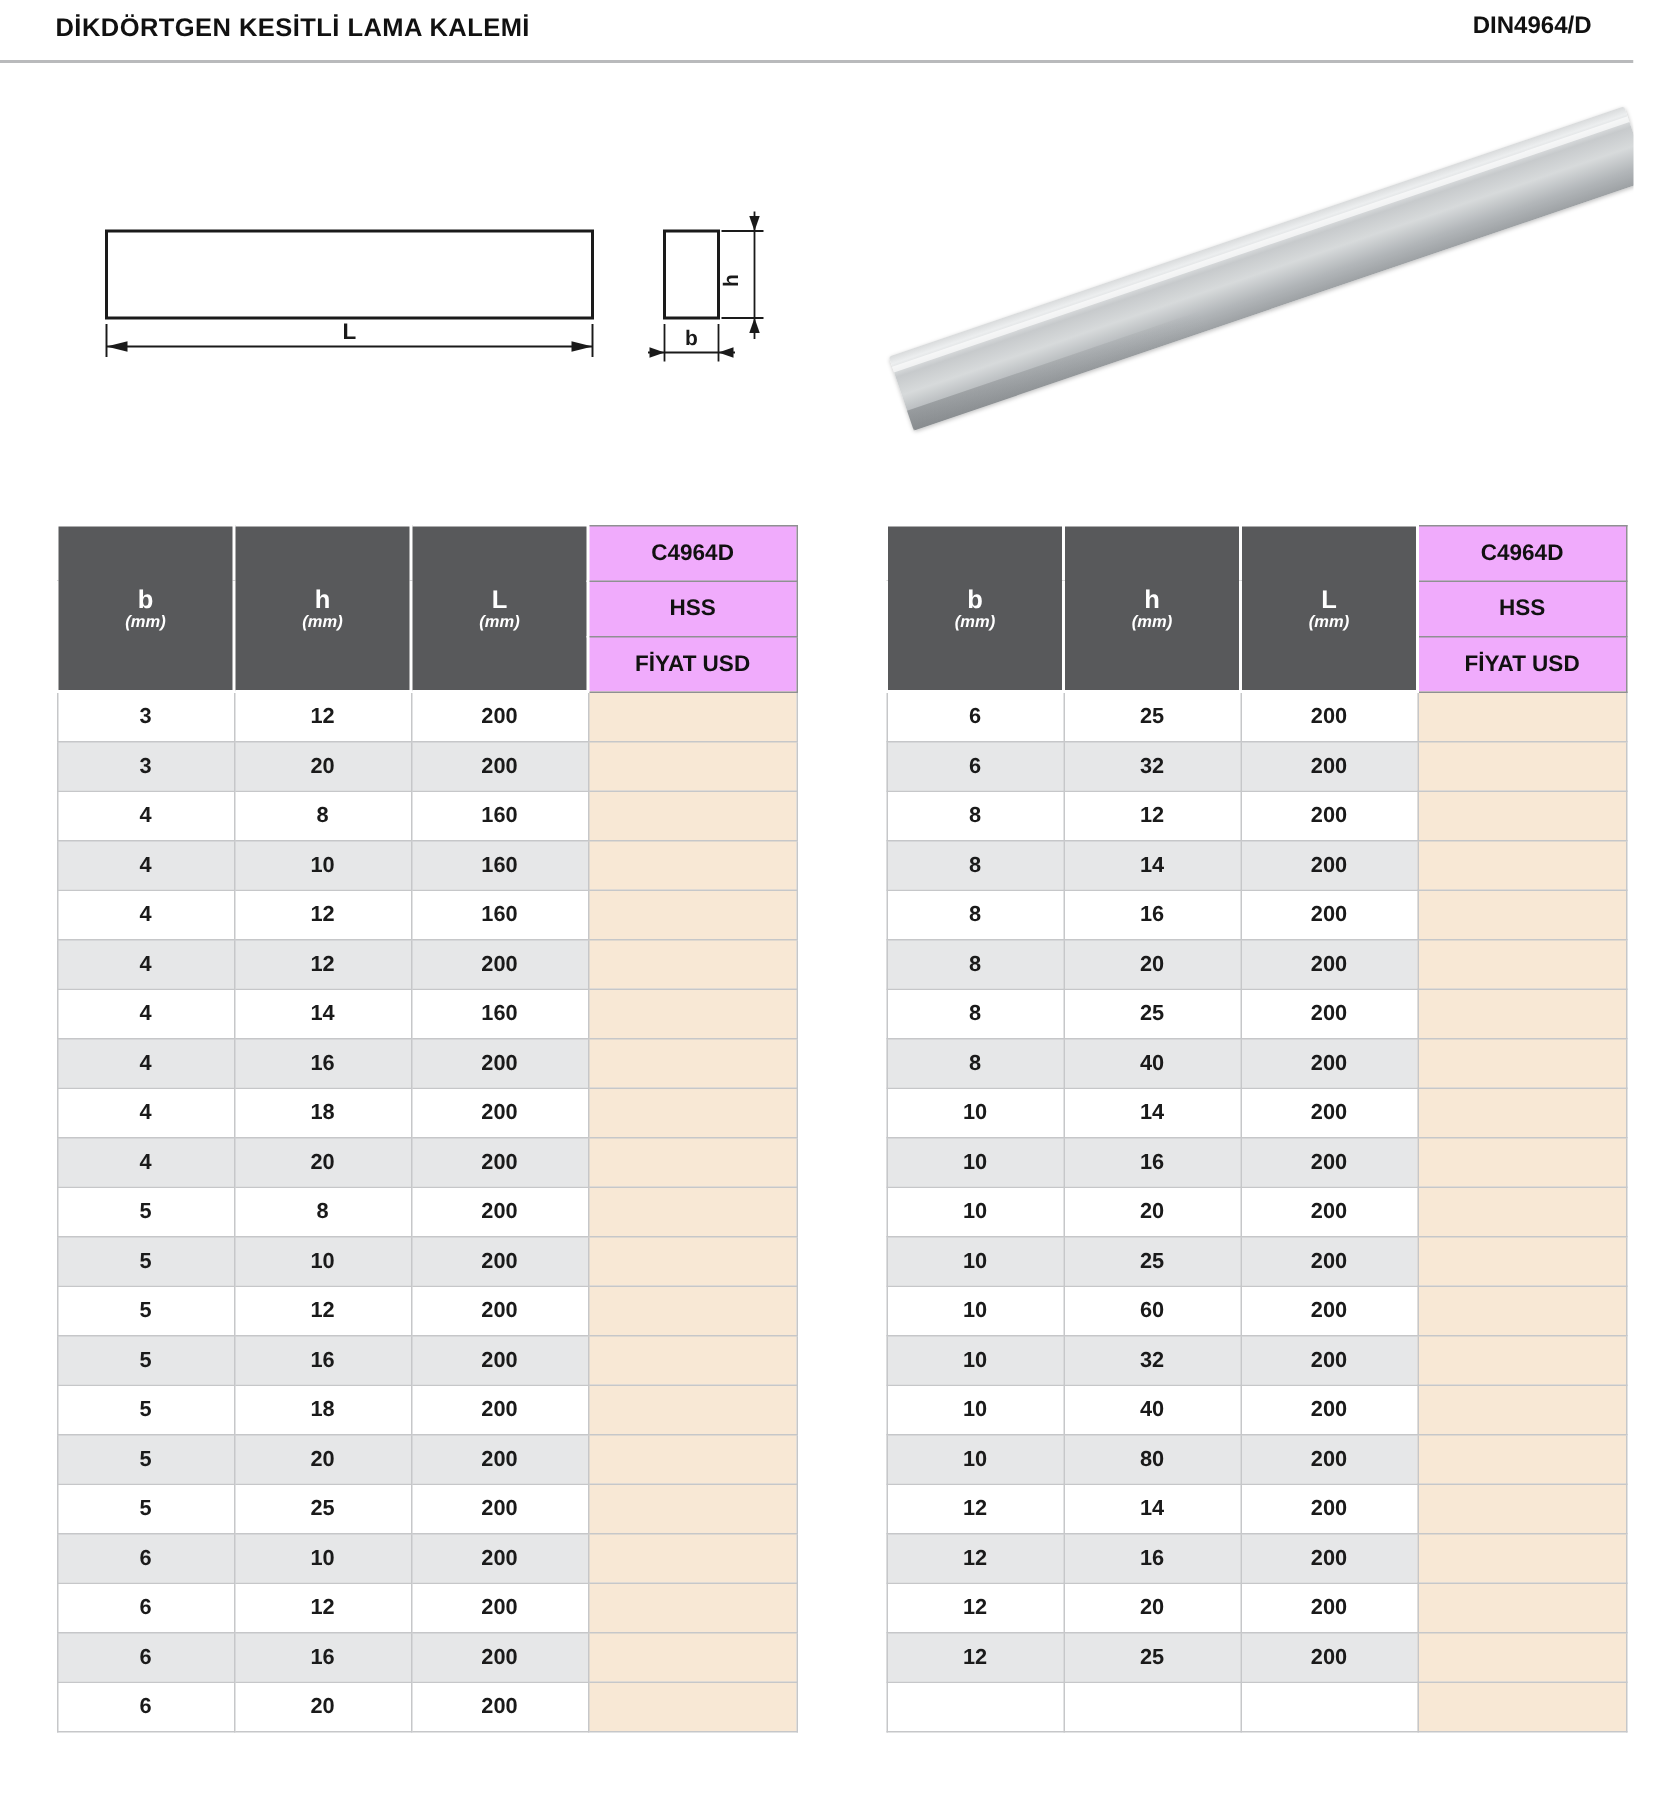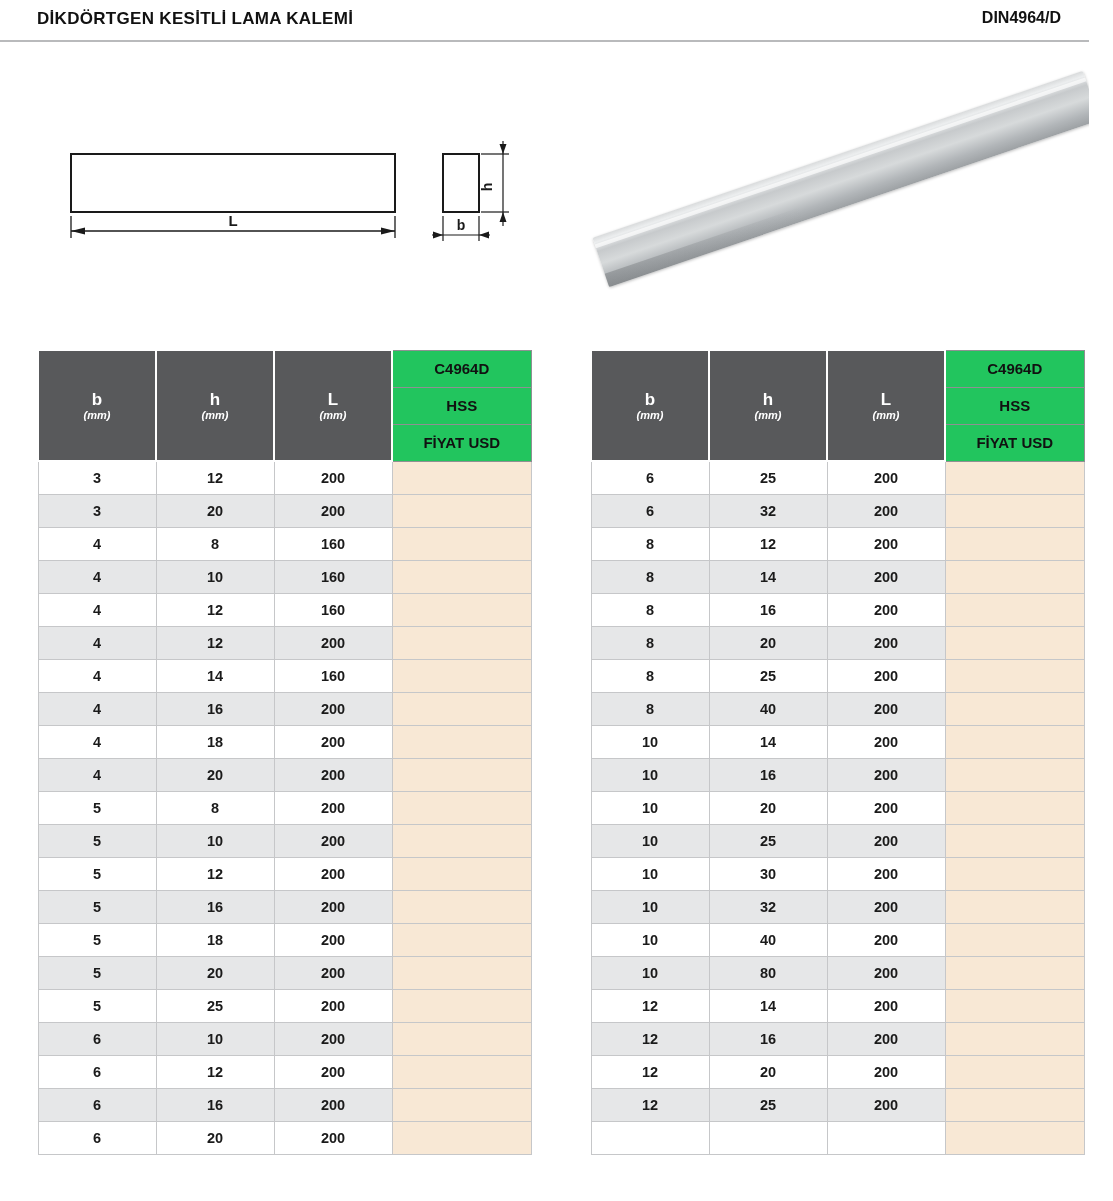--- a/index.html
+++ b/index.html
@@ -131,21 +131,21 @@
     line-height: 1.15;
     font-weight: bold;
   }
   thead th.dark .unit {
     display: block;
     font-size: 11px;
     font-weight: bold;
     font-style: italic;
   }
   thead th.code {
-    background: #22c55e;
+    background: #f0abfc;
     color: #111;
     font-size: 15px;
     font-weight: bold;
     height: 37px;
     border: 1px solid #8f9092;
   }
   tbody td {
     height: 33px;
     border: 1px solid #c6c7c9;
     font-size: 14.5px;
@@ -459,21 +459,21 @@
           <td class="price"></td>
         </tr>
         <tr>
           <td>10</td>
           <td>25</td>
           <td>200</td>
           <td class="price"></td>
         </tr>
         <tr>
           <td>10</td>
-          <td>30</td>
+          <td>60</td>
           <td>200</td>
           <td class="price"></td>
         </tr>
         <tr>
           <td>10</td>
           <td>32</td>
           <td>200</td>
           <td class="price"></td>
         </tr>
         <tr>

